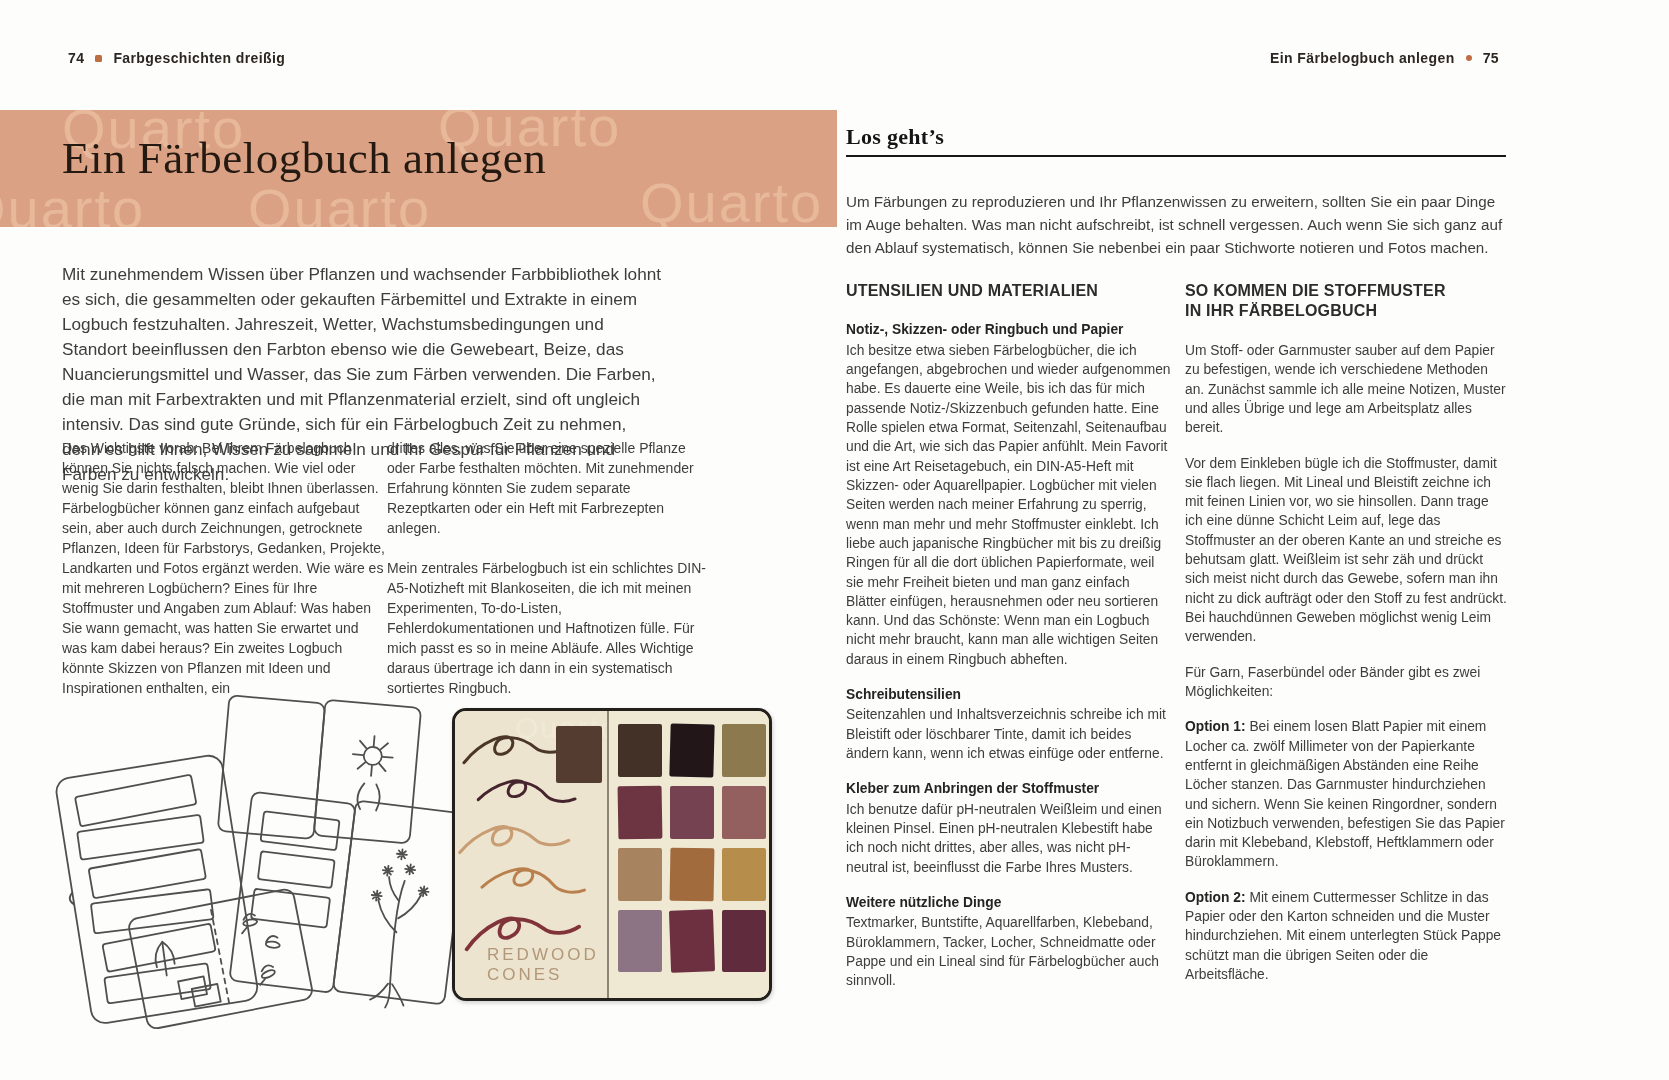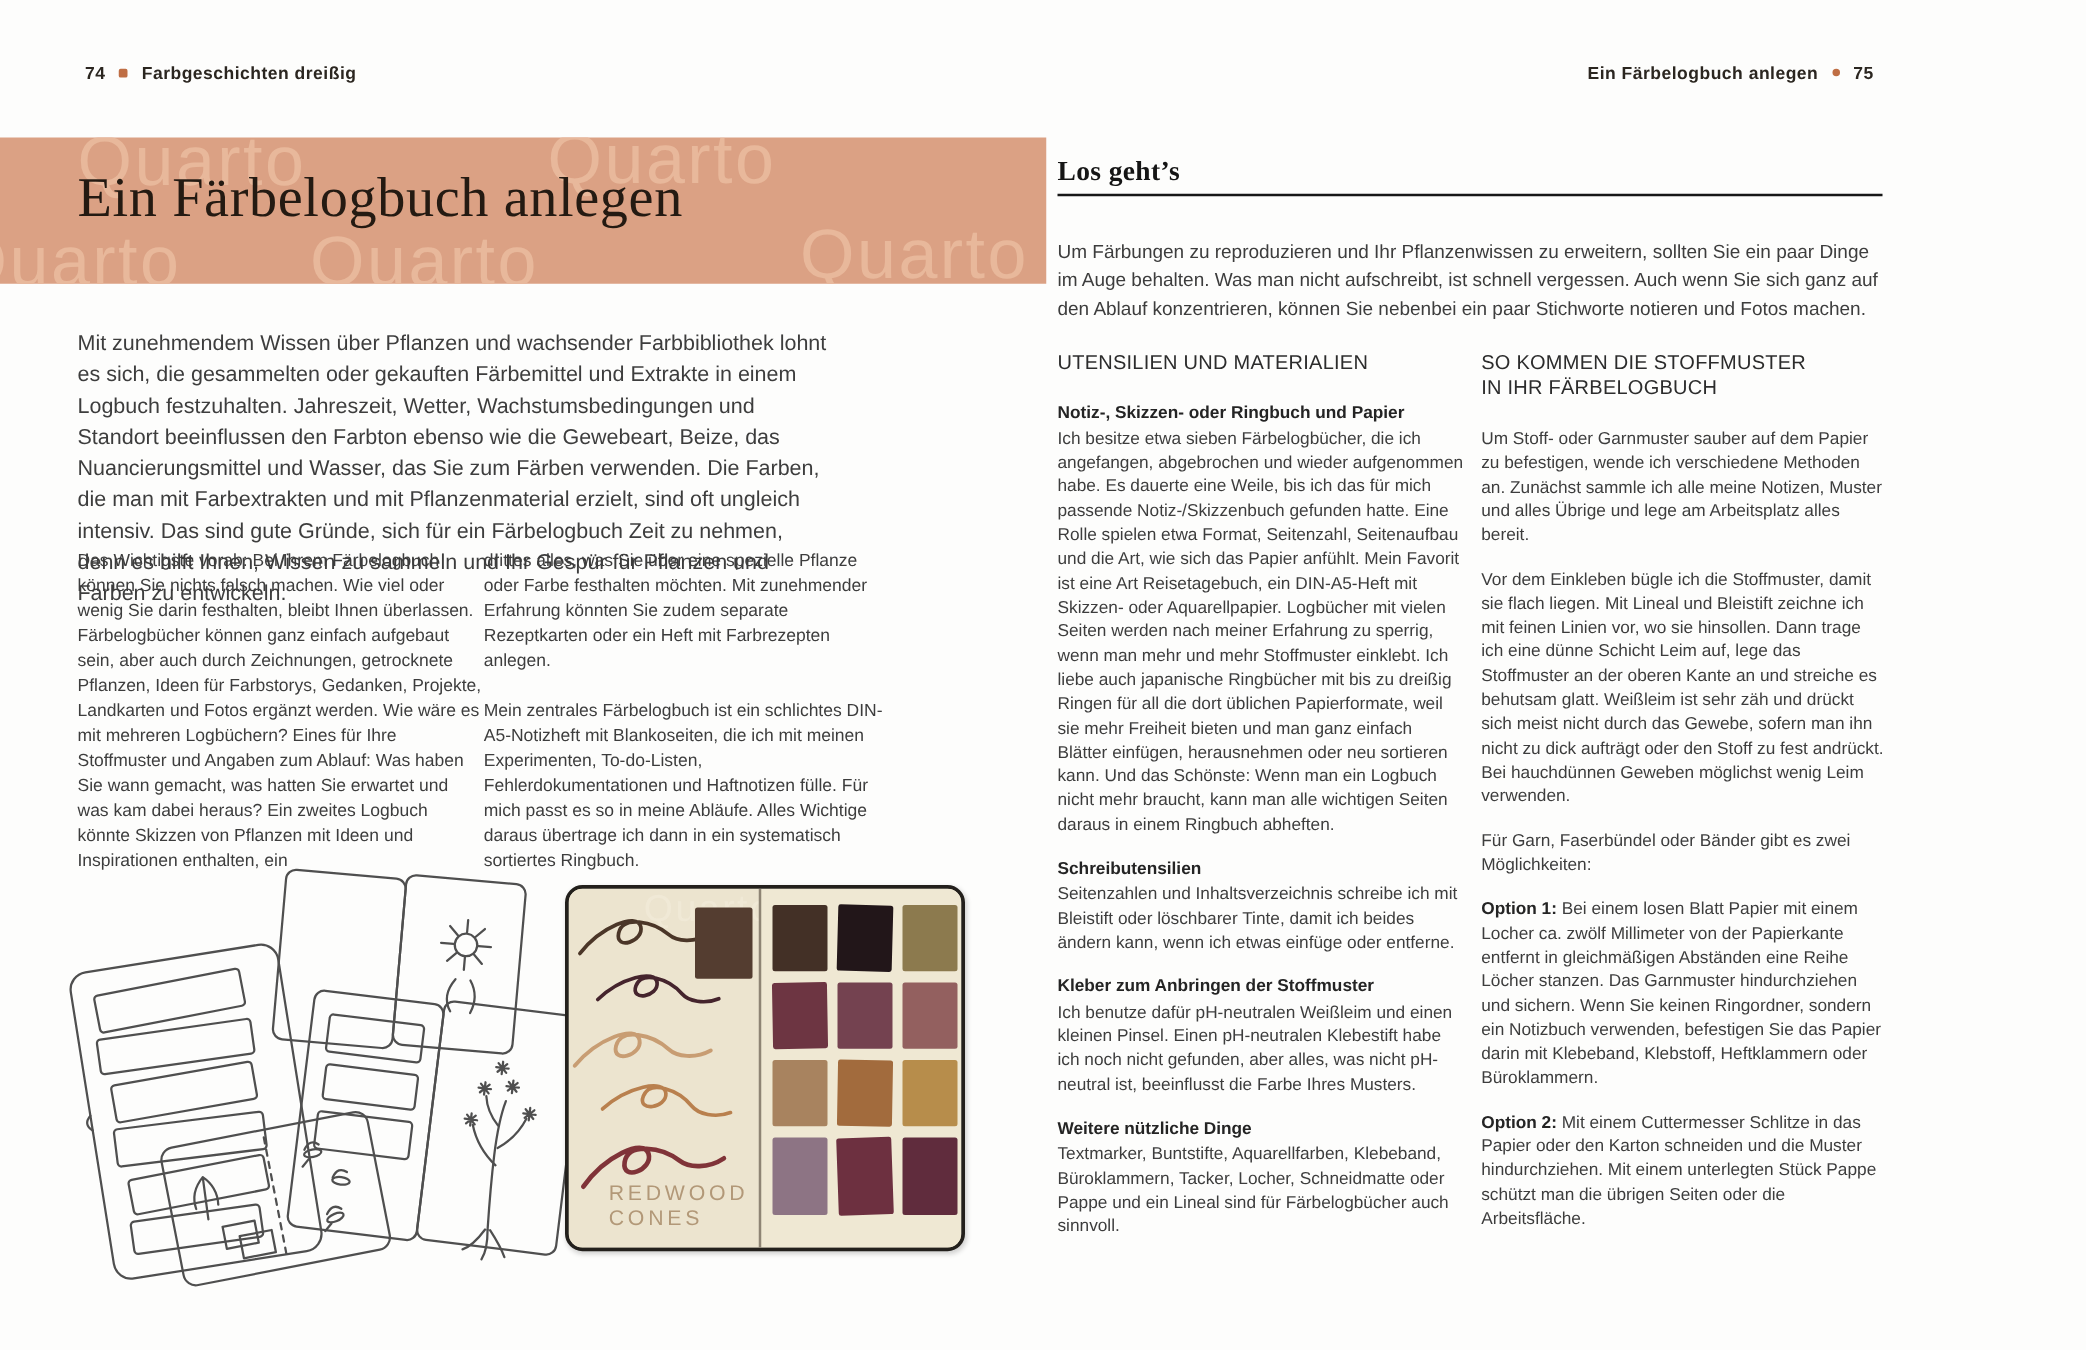--- a/index.html
+++ b/index.html
@@ -52,21 +52,21 @@
     letter-spacing:3px;color:#b29878;}
   
   .rp-title{position:absolute;left:846px;top:106px;
     font-family:"Liberation Serif",serif;font-size:22px;color:#151515;letter-spacing:.3px;}
   .rp-rule{position:absolute;left:846px;top:155px;width:660px;height:2px;background:#171717;}
   .rp-intro{position:absolute;left:846px;top:175px;width:658px;
     font-size:15.2px;line-height:1.52;color:#3d3d3d;}
   .rp-cols{position:absolute;left:846px;top:281px;width:664px;display:flex;gap:14px;
     font-size:13.8px;line-height:1.4;color:#3d3d3d;}
   .rp-col{width:325px;}
-  .col-heading{font-size:16px;font-weight:normal;color:#2c2c2c;line-height:1.28;
+  .col-heading{font-size:16px;font-weight:bold;color:#2c2c2c;line-height:1.28;
     letter-spacing:.2px;margin:0 0 19px 0;max-width:280px;}
   .section{margin-bottom:16px;}
   .section-label{font-weight:bold;color:#242424;margin:0 0 1px 0;}
   .rp-col p{margin:0 0 16px 0;}
   .rp-col strong{color:#242424;}
 </style>
 </head>
 <body>
 
 <div class="spread">
@@ -214,36 +214,36 @@
         <div class="swatch" style="background: rgb(183, 141, 75);"></div>
         <div class="swatch" style="background: rgb(141, 116, 132);"></div>
         <div class="swatch" style="background: rgb(109, 48, 64);"></div>
         <div class="swatch" style="background: rgb(96, 44, 61);"></div>
       </div>
     </div>
   </div>
 
   <h2 class="rp-title">Los geht’s</h2>
   <div class="rp-rule"></div>
-  <p class="rp-intro">Um Färbungen zu reproduzieren und Ihr Pflanzenwissen zu erweitern, sollten Sie ein paar Dinge im Auge behalten. Was man nicht aufschreibt, ist schnell vergessen. Auch wenn Sie sich ganz auf den Ablauf konzentrieren, können Sie nebenbei ein paar Stichworte notieren und Fotos machen.</p>
+  <p class="rp-intro">Um Färbungen zu reproduzieren und Ihr Pflanzenwissen zu erweitern, sollten Sie ein paar Dinge im Auge behalten. Was man nicht aufschreibt, ist schnell vergessen. Auch wenn Sie sich ganz auf den Ablauf systematisch, können Sie nebenbei ein paar Stichworte notieren und Fotos machen.</p>
 
   <div class="rp-cols">
     <div class="rp-col">
       <h3 class="col-heading">UTENSILIEN UND MATERIALIEN</h3>
       <div class="section">
         <div class="section-label">Notiz-, Skizzen- oder Ringbuch und Papier</div>
         <div>Ich besitze etwa sieben Färbelogbücher, die ich angefangen, abgebrochen und wieder aufgenommen habe. Es dauerte eine Weile, bis ich das für mich passende Notiz-/Skizzenbuch gefunden hatte. Eine Rolle spielen etwa Format, Seitenzahl, Seitenaufbau und die Art, wie sich das Papier anfühlt. Mein Favorit ist eine Art Reisetagebuch, ein DIN-A5-Heft mit Skizzen- oder Aquarellpapier. Logbücher mit vielen Seiten werden nach meiner Erfahrung zu sperrig, wenn man mehr und mehr Stoffmuster einklebt. Ich liebe auch japanische Ringbücher mit bis zu dreißig Ringen für all die dort üblichen Papierformate, weil sie mehr Freiheit bieten und man ganz einfach Blätter einfügen, herausnehmen oder neu sortieren kann. Und das Schönste: Wenn man ein Logbuch nicht mehr braucht, kann man alle wichtigen Seiten daraus in einem Ringbuch abheften.</div>
       </div>
       <div class="section">
         <div class="section-label">Schreibutensilien</div>
         <div>Seitenzahlen und Inhaltsverzeichnis schreibe ich mit Bleistift oder löschbarer Tinte, damit ich beides ändern kann, wenn ich etwas einfüge oder entferne.</div>
       </div>
       <div class="section">
         <div class="section-label">Kleber zum Anbringen der Stoffmuster</div>
-        <div>Ich benutze dafür pH-neutralen Weißleim und einen kleinen Pinsel. Einen pH-neutralen Klebestift habe ich noch nicht gefunden, aber alles, was nicht pH-neutral ist, beeinflusst die Farbe Ihres Musters.</div>
+        <div>Ich benutze dafür pH-neutralen Weißleim und einen kleinen Pinsel. Einen pH-neutralen Klebestift habe ich noch nicht drittes, aber alles, was nicht pH-neutral ist, beeinflusst die Farbe Ihres Musters.</div>
       </div>
       <div class="section">
         <div class="section-label">Weitere nützliche Dinge</div>
         <div>Textmarker, Buntstifte, Aquarellfarben, Klebeband, Büroklammern, Tacker, Locher, Schneidmatte oder Pappe und ein Lineal sind für Färbelogbücher auch sinnvoll.</div>
       </div>
     </div>
     <div class="rp-col">
       <h3 class="col-heading">SO KOMMEN DIE STOFFMUSTER IN IHR FÄRBELOGBUCH</h3>
       <p>Um Stoff- oder Garnmuster sauber auf dem Papier zu befestigen, wende ich verschiedene Methoden an. Zunächst sammle ich alle meine Notizen, Muster und alles Übrige und lege am Arbeitsplatz alles bereit.</p>
       <p>Vor dem Einkleben bügle ich die Stoffmuster, damit sie flach liegen. Mit Lineal und Bleistift zeichne ich mit feinen Linien vor, wo sie hinsollen. Dann trage ich eine dünne Schicht Leim auf, lege das Stoffmuster an der oberen Kante an und streiche es behutsam glatt. Weißleim ist sehr zäh und drückt sich meist nicht durch das Gewebe, sofern man ihn nicht zu dick aufträgt oder den Stoff zu fest andrückt. Bei hauchdünnen Geweben möglichst wenig Leim verwenden.</p>

